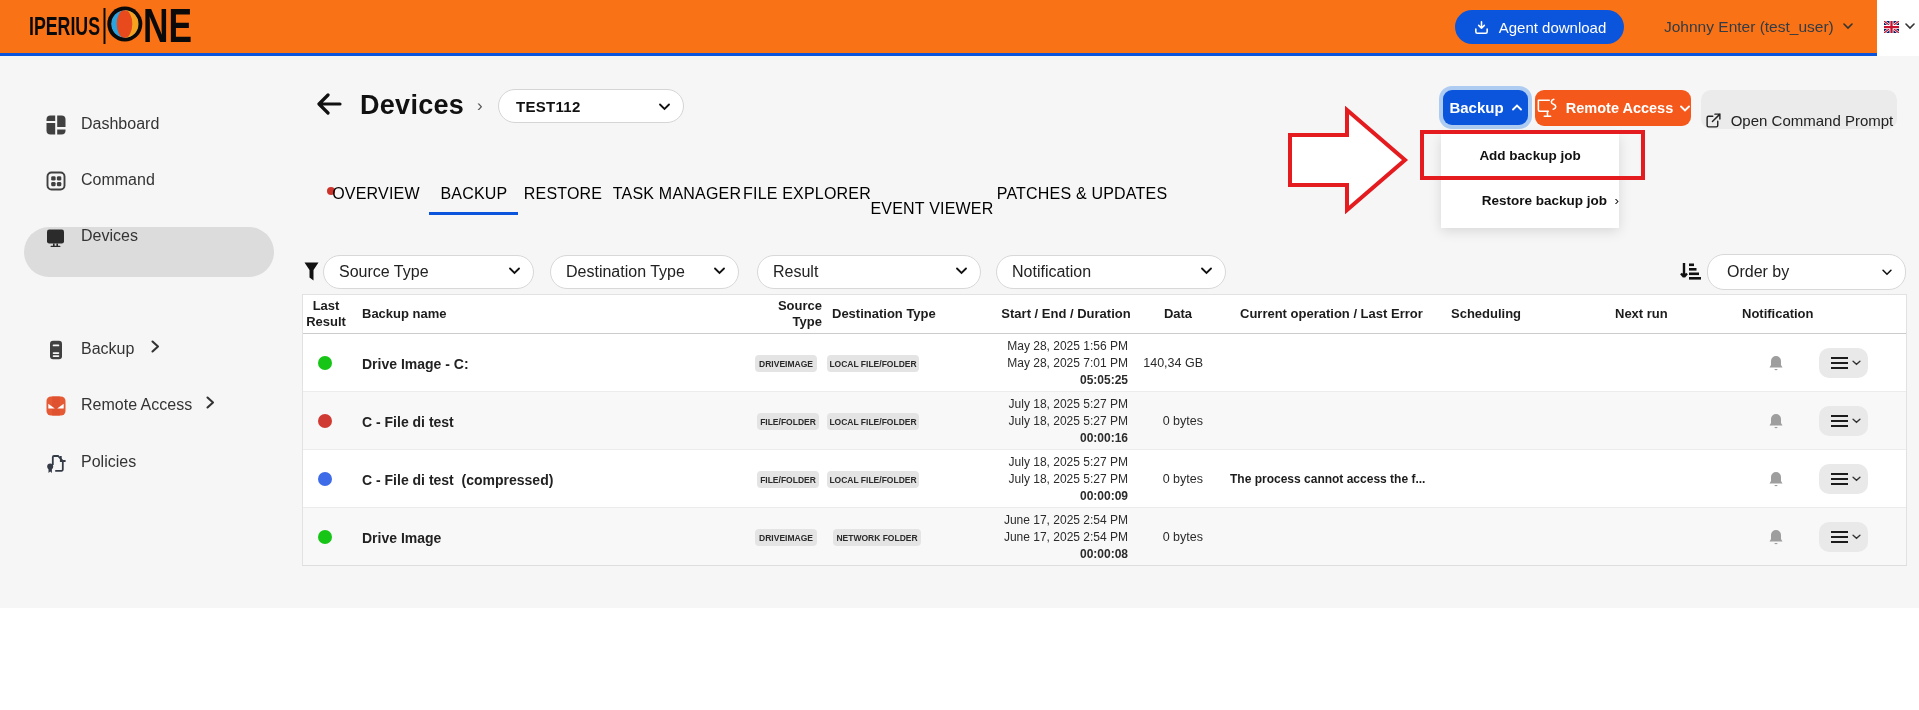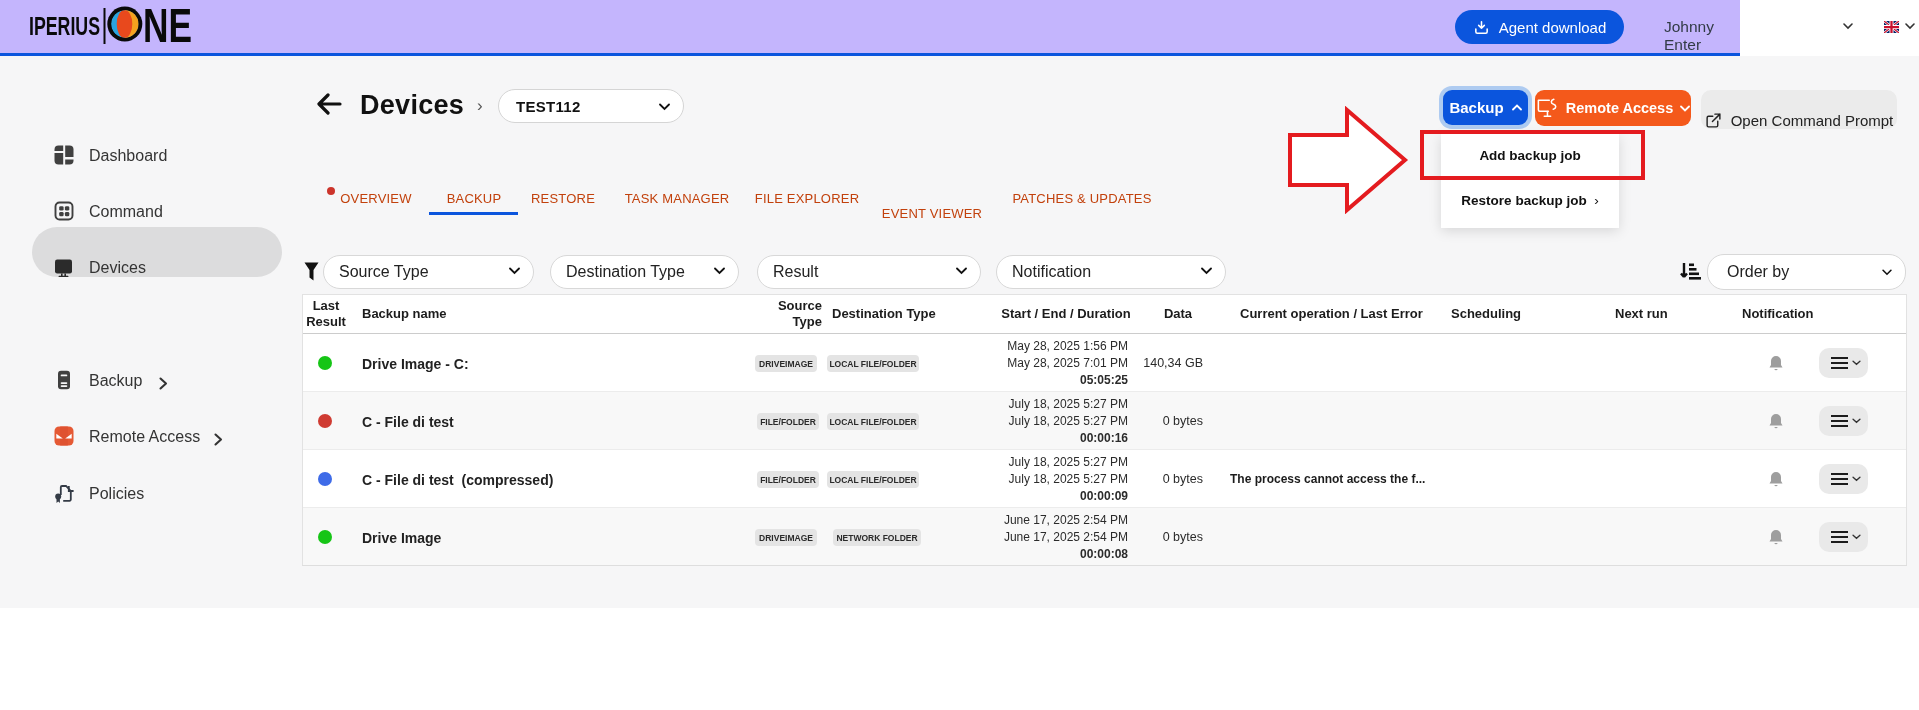--- a/index.html
+++ b/index.html
@@ -1,30 +1,30 @@
 <!DOCTYPE html>
 <html><head>
 <meta charset="utf-8">
 <style>
 * { margin:0; padding:0; box-sizing:border-box; }
 html,body { width:1919px; height:710px; background:#fff; font-family:"Liberation Sans", sans-serif; overflow:hidden; }
-.nav { position:absolute; left:0; top:0; width:1740px; height:56px; background:#c4b5fd; border-bottom:3px solid #0b55dd; }
+.nav { position:absolute; left:0; top:0; width:1877px; height:56px; background:#f97316; border-bottom:3px solid #0b55dd; }
 .logo { position:absolute; left:24px; top:7px; height:40px; display:flex; align-items:center; }
 .app { position:absolute; left:0; top:56px; width:1919px; height:552px; background:#f6f6f7; }
 
-.side-item { position:absolute; left:32px; width:250px; height:50px; border-radius:25px; display:flex; align-items:flex-end; color:#343434; font-size:16px; }
+.side-item { position:absolute; left:24px; width:250px; height:50px; border-radius:25px; display:flex; align-items:flex-start; color:#343434; font-size:16px; }
 .side-item .ic { width:20px; height:20px; margin-left:22px; margin-right:15px; flex:none; }
 .side-item.active { background:#dcdcdd; }
 
 .h-title { position:absolute; left:360px; top:90px; font-size:27px; font-weight:700; color:#111; letter-spacing:0.3px; }
 .crumb { position:absolute; left:477px; top:96px; font-size:17px; color:#555; }
 .sel { position:absolute; background:#fff; border:1px solid #d5d5d5; border-radius:17px; color:#111; display:flex; align-items:center; }
 .btn { position:absolute; display:flex; align-items:center; justify-content:center; border-radius:9px; font-size:15px; }
 
-.tab { position:absolute; top:191px; font-size:13px; color:#c2410c; letter-spacing:0.2px; transform:translateX(-50%); white-space:nowrap; }
+.tab { position:absolute; top:185px; font-size:16px; color:#000000; letter-spacing:0.2px; transform:translateX(-50%); white-space:nowrap; }
 
 .fpill { position:absolute; top:255px; height:34px; background:#fff; border:1px solid #d8d8d8; border-radius:17px; font-size:16px; color:#222; display:flex; align-items:center; }
 .fpill .cv { position:absolute; right:13px; top:11px; }
 
 .card { position:absolute; left:302px; top:294px; width:1605px; height:272px; background:#fff; border:1px solid #e2e2e2; }
 .dot { position:absolute; left:318px; width:14px; height:14px; border-radius:50%; }
 .bname { position:absolute; left:362px; font-size:14px; font-weight:700; color:#222; }
 .tag { position:absolute; background:#e4e4e4; border-radius:4px; height:17px; font-size:8.5px; font-weight:700; color:#2a2a2a; display:flex; align-items:center; justify-content:center; white-space:nowrap; }
 .dl { position:absolute; width:200px; text-align:right; font-size:12px; color:#2b2b2b; line-height:17px; }
 .dv { position:absolute; width:100px; text-align:right; font-size:12.5px; color:#2b2b2b; }
@@ -170,21 +170,21 @@
 <div class="btn" style="left:1701px; top:90px; width:196px; height:39px; background:#ebebeb; color:#222; border-radius:10px;align-items:flex-end;">
   <svg width="17" height="17" viewBox="0 0 24 24" fill="none" stroke="#222" stroke-width="2" stroke-linecap="round" stroke-linejoin="round" style="margin-right:9px;">
     <path d="M18 13 v6 a2 2 0 0 1 -2 2 H5 a2 2 0 0 1 -2 -2 V8 a2 2 0 0 1 2 -2 h6"></path>
     <path d="M14 3 h7 v7 M21 3 L10.5 13.5"></path>
   </svg>
   <span>Open Command Prompt</span>
 </div>
 
 <div style="position:absolute; left:1441px; top:134px; width:178px; height:94px; background:#fff; box-shadow:0 3px 12px rgba(0,0,0,0.13);">
   <div style="position:absolute; left:0; top:14px; width:178px; text-align:center; font-size:13.5px; font-weight:700; color:#111;">Add backup job</div>
-  <div style="position:absolute; left:0; top:59px; width:178px; text-align:center; font-size:13.5px; font-weight:700; color:#111;">Restore backup job&nbsp;&nbsp;<span style="font-weight:400;">›</span></div>
+  <div style="position:absolute; left:0; top:59px; width:178px; text-align:right; font-size:13.5px; font-weight:700; color:#111;">Restore backup job&nbsp;&nbsp;<span style="font-weight:400;">›</span></div>
 </div>
 
 <div style="position:absolute; left:1420px; top:130px; width:225px; height:50px; border:4px solid #e41b1f;"></div>
 <svg style="position:absolute; left:1286px; top:106px;" width="124" height="108" viewBox="0 0 124 108">
   <polygon points="4,29 61,29 61,4 119,54 61,104 61,79 4,79" fill="#fff" stroke="#e41b1f" stroke-width="4"></polygon>
 </svg>
 
 <div style="position:absolute; left:327px; top:187px; width:8px; height:8px; border-radius:50%; background:#cc342b;"></div>
 <div class="tab" style="left:376px;">OVERVIEW</div>
 <div class="tab" style="left:474px;">BACKUP</div>

